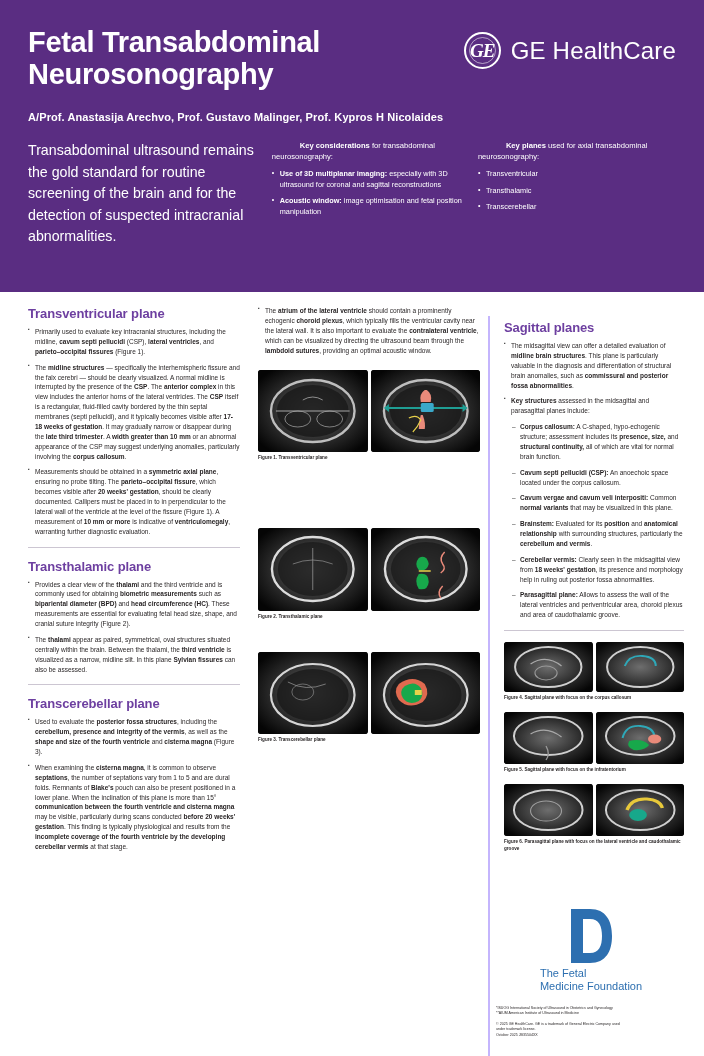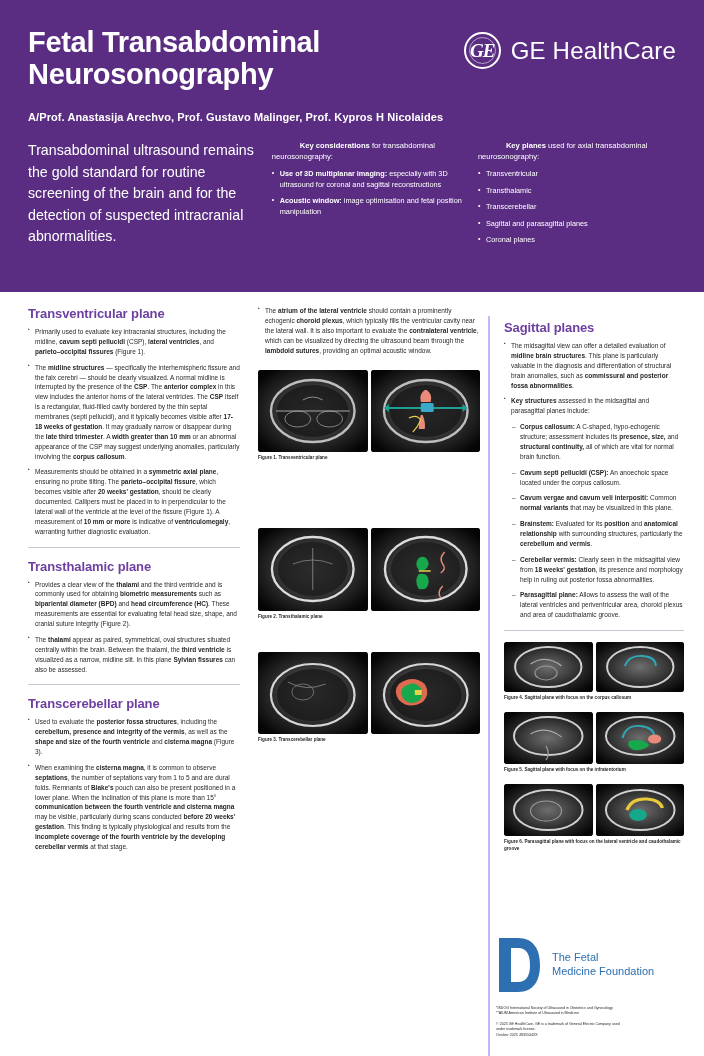--- a/index.html
+++ b/index.html
@@ -107,21 +107,21 @@
   .fig-img{
     background:#0b0b0b; border-radius:3px; position:relative; overflow:hidden; flex:1;
   }
   .caption{
     font-size:4.6px; font-weight:700; color:#231f20; margin-top:3px; line-height:1.35;
   }
   .us{ width:100%; height:100%; display:block; }
 
   
   .footer-block{ position:absolute; right:18px; bottom:18px; width:190px; }
-  .fmf{ display:flex; align-items:center; gap:10px; margin-bottom:12px;}
+  .fmf{ display:flex; align-items:center; gap:2px; margin-bottom:12px;flex-direction:column;}
   .fmf-mark{
     width:46px; height:58px; flex:0 0 auto; position:relative;
   }
   .fmf-text{ color:#2d6fb0; font-size:11px; line-height:1.25; font-weight:400;}
   .footnote{ font-size:3.6px; line-height:1.5; color:#231f20;}
   .footnote .gap{ display:block; height:5px; }
 </style>
 </head>
 <body>
 
@@ -152,24 +152,20 @@
     </div>
 
     <div class="hc-right">
       <div class="hc-title">
         <b>Key planes</b><span> used for axial transabdominal neurosonography:</span>
       </div>
       <ul class="hc-list">
         <li>Transventricular</li>
         <li>Transthalamic</li>
         <li>Transcerebellar</li>
-      </ul>
-      <ul class="hc-list">
-        <li>Sagittal and parasagittal planes</li>
-        <li>Coronal planes</li>
       </ul>
     </div>
   </div>
 </div>
 
 <div class="content">
 
   <div class="col-left">
     <h2 class="sec">Transventricular plane</h2>
     <ul class="body-list">

